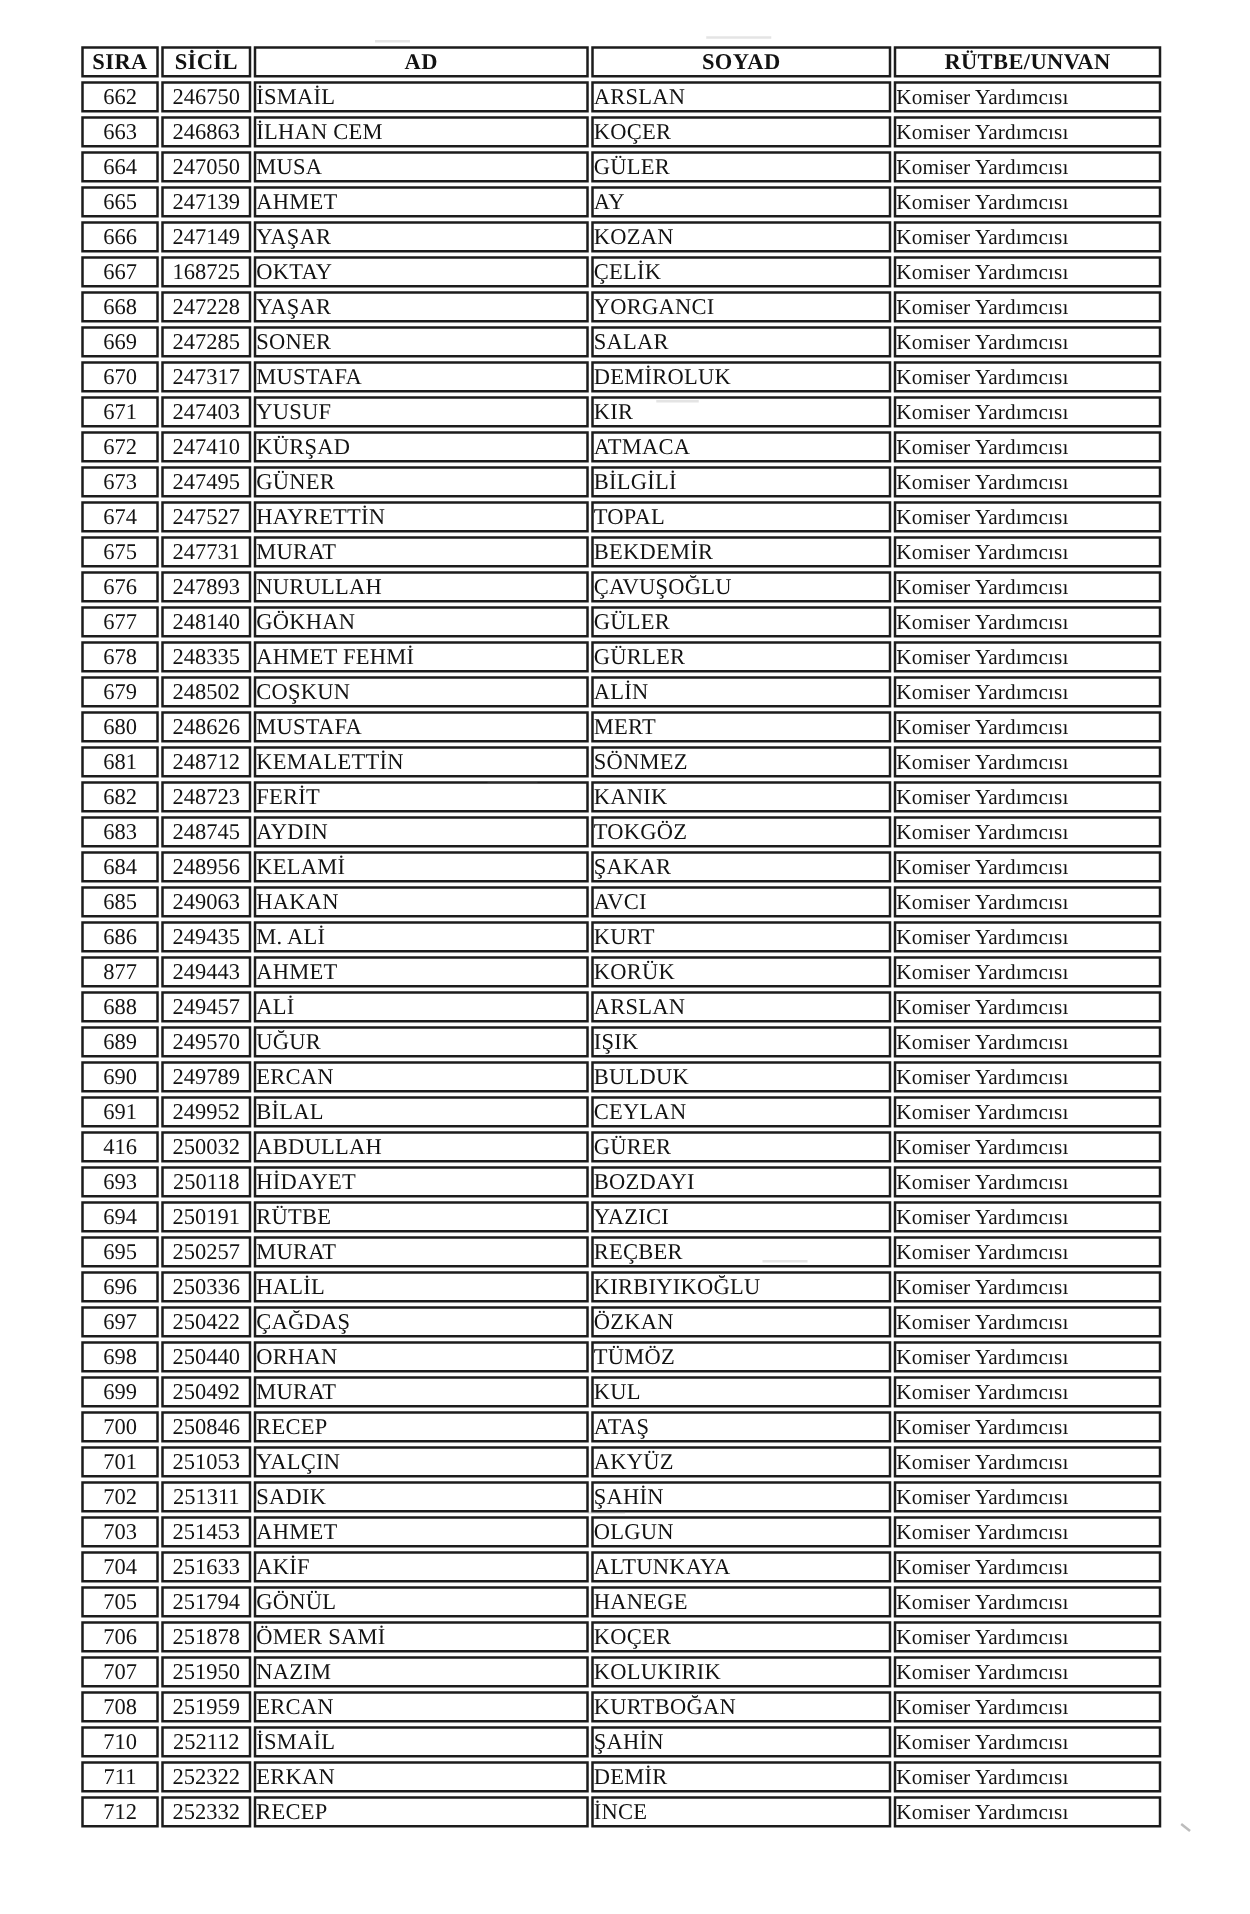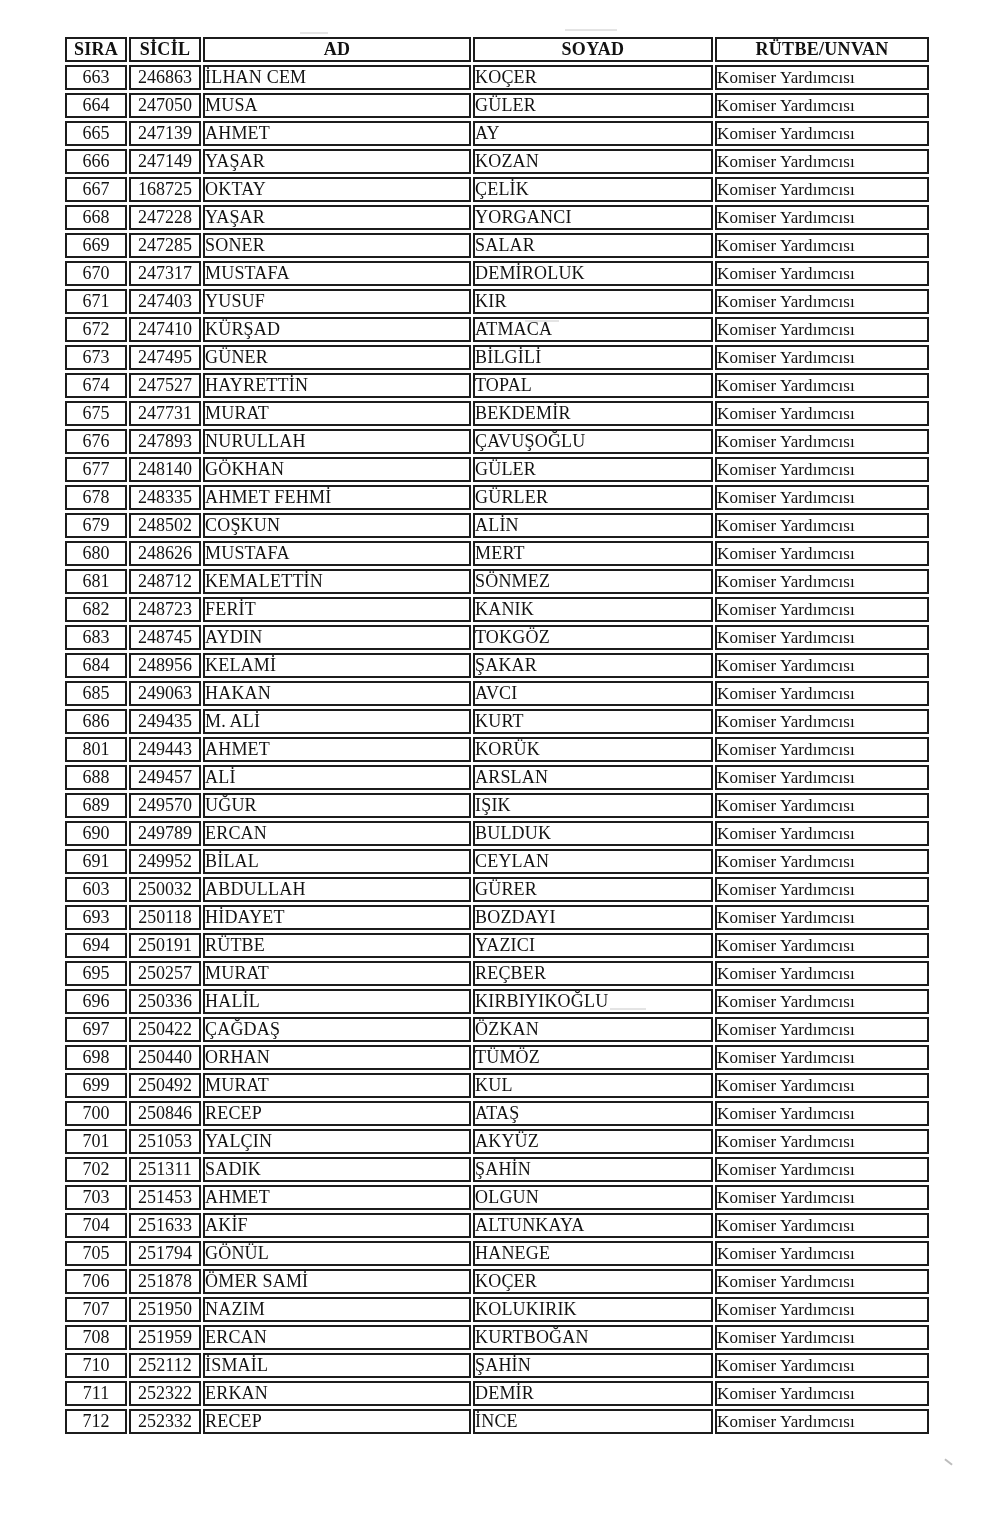--- a/index.html
+++ b/index.html
@@ -98,20 +98,27 @@
       <tr>
         <th>SIRA</th>
         <th>SİCİL</th>
         <th>AD</th>
         <th>SOYAD</th>
         <th>RÜTBE/UNVAN</th>
       </tr>
     </thead>
     <tbody>
         <tr>
+          <td class="num">662</td>
+          <td class="num">246750</td>
+          <td class="text">İSMAİL</td>
+          <td class="text">ARSLAN</td>
+          <td class="text rank">Komiser Yardımcısı</td>
+        </tr>
+        <tr>
           <td class="num">663</td>
           <td class="num">246863</td>
           <td class="text">İLHAN CEM</td>
           <td class="text">KOÇER</td>
           <td class="text rank">Komiser Yardımcısı</td>
         </tr>
         <tr>
           <td class="num">664</td>
           <td class="num">247050</td>
           <td class="text">MUSA</td>
@@ -266,21 +273,21 @@
           <td class="text rank">Komiser Yardımcısı</td>
         </tr>
         <tr>
           <td class="num">686</td>
           <td class="num">249435</td>
           <td class="text">M. ALİ</td>
           <td class="text">KURT</td>
           <td class="text rank">Komiser Yardımcısı</td>
         </tr>
         <tr>
-          <td class="num">801</td>
+          <td class="num">877</td>
           <td class="num">249443</td>
           <td class="text">AHMET</td>
           <td class="text">KORÜK</td>
           <td class="text rank">Komiser Yardımcısı</td>
         </tr>
         <tr>
           <td class="num">688</td>
           <td class="num">249457</td>
           <td class="text">ALİ</td>
           <td class="text">ARSLAN</td>
@@ -301,21 +308,21 @@
           <td class="text rank">Komiser Yardımcısı</td>
         </tr>
         <tr>
           <td class="num">691</td>
           <td class="num">249952</td>
           <td class="text">BİLAL</td>
           <td class="text">CEYLAN</td>
           <td class="text rank">Komiser Yardımcısı</td>
         </tr>
         <tr>
-          <td class="num">603</td>
+          <td class="num">416</td>
           <td class="num">250032</td>
           <td class="text">ABDULLAH</td>
           <td class="text">GÜRER</td>
           <td class="text rank">Komiser Yardımcısı</td>
         </tr>
         <tr>
           <td class="num">693</td>
           <td class="num">250118</td>
           <td class="text">HİDAYET</td>
           <td class="text">BOZDAYI</td>

